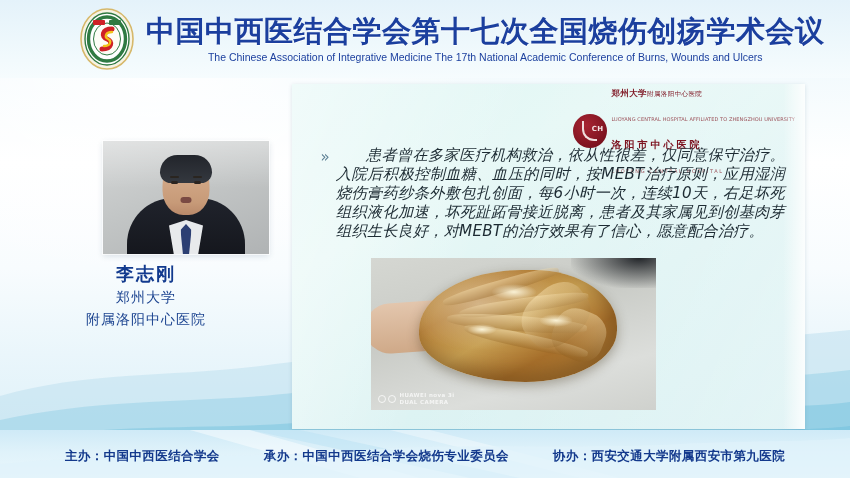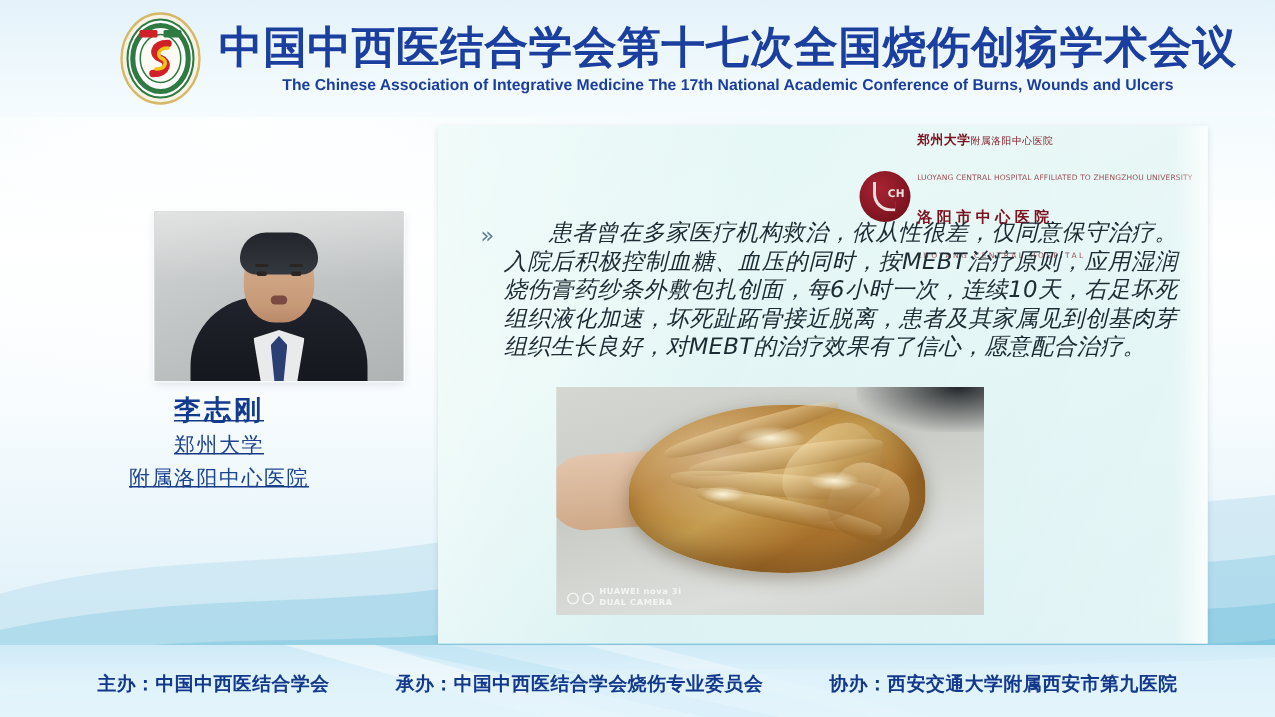--- a/index.html
+++ b/index.html
@@ -37,21 +37,21 @@
   }
   .header-text{display:flex;flex-direction:column;align-items:center;}
   .h-cn{
     font-family:"DejaVu Serif","Liberation Serif",serif;
     font-weight:bold;font-size:29px;line-height:34px;color:#1b3f9e;
     letter-spacing:.5px;white-space:nowrap;
     text-shadow:0 1px 0 rgba(255,255,255,.8);
   }
   .h-en{
     font-family:"Liberation Sans","DejaVu Sans",sans-serif;
-    font-weight:bold;font-size:10.5px;line-height:14px;color:#1b3f9e;
+    font-weight:normal;font-size:10.5px;line-height:14px;color:#1b3f9e;
     white-space:nowrap;margin-top:2px;
   }
 
   
   .video-panel{
     position:absolute;left:103px;top:141px;width:166px;height:113px;
     background:#b9bcbd;overflow:hidden;
     box-shadow:0 0 0 1px rgba(255,255,255,.7), 0 2px 6px rgba(40,70,100,.16);
   }
   .vid-wall{position:absolute;inset:0;background:linear-gradient(160deg,#d4d6d6 0%,#c3c6c6 45%,#b0b3b4 100%);}
@@ -87,21 +87,20 @@
   .vid-eye.r{left:50%;margin-left:8px;}
   .vid-brow{position:absolute;width:9px;height:2px;border-radius:2px;background:#2a2520;top:35px;}
   .vid-brow.l{left:50%;margin-left:-16px;}
   .vid-brow.r{left:50%;margin-left:7px;}
   .vid-mouth{position:absolute;left:50%;transform:translateX(-50%);top:56px;width:11px;height:6px;border-radius:5px;background:#7a4a43;}
 
   
   .speaker{
     position:absolute;left:0;top:262px;width:292px;text-align:center;
     color:#173a86;
-    text-decoration:underline;
   }
   .sp-name{font-size:18px;font-weight:bold;line-height:24px;letter-spacing:2px;color:#123a8e;}
   .sp-org{font-size:14px;line-height:22px;color:#1c4490;letter-spacing:1px;}
 
   
   .slide{
     position:absolute;left:292px;top:84px;width:513px;height:345px;
     background:linear-gradient(150deg,#dff6f4 0%,#e7f8f6 30%,#ddf3f3 62%,#d5eff1 100%);
     box-shadow:0 1px 4px rgba(60,100,120,.18);
   }

